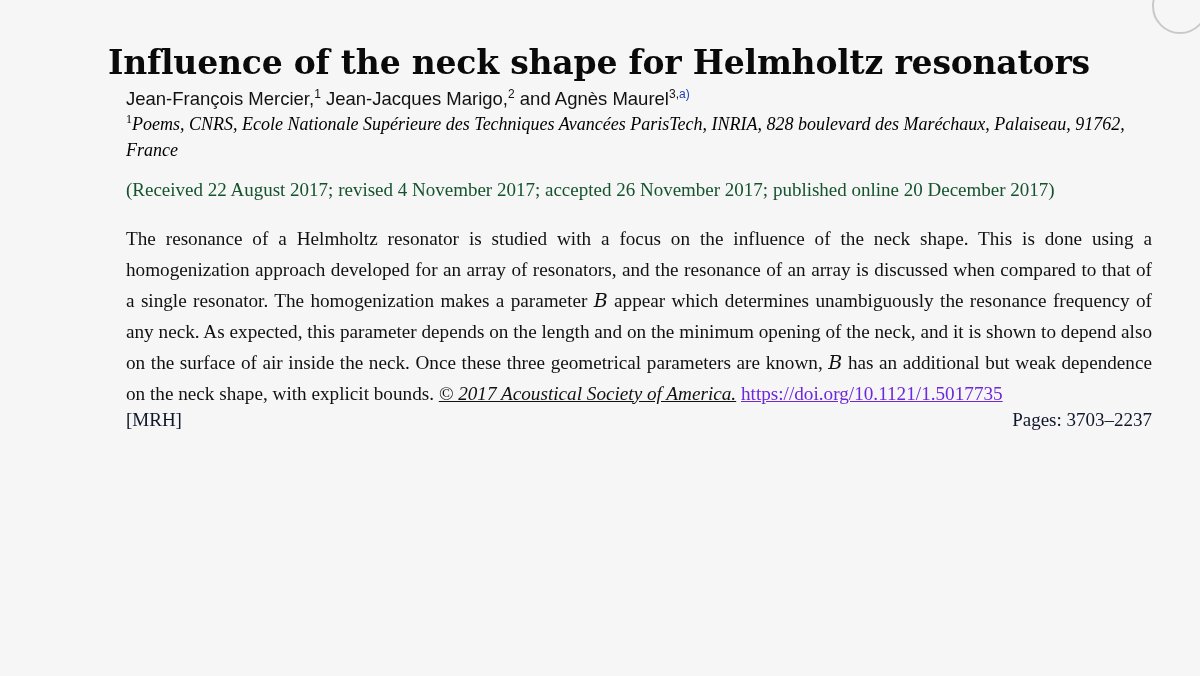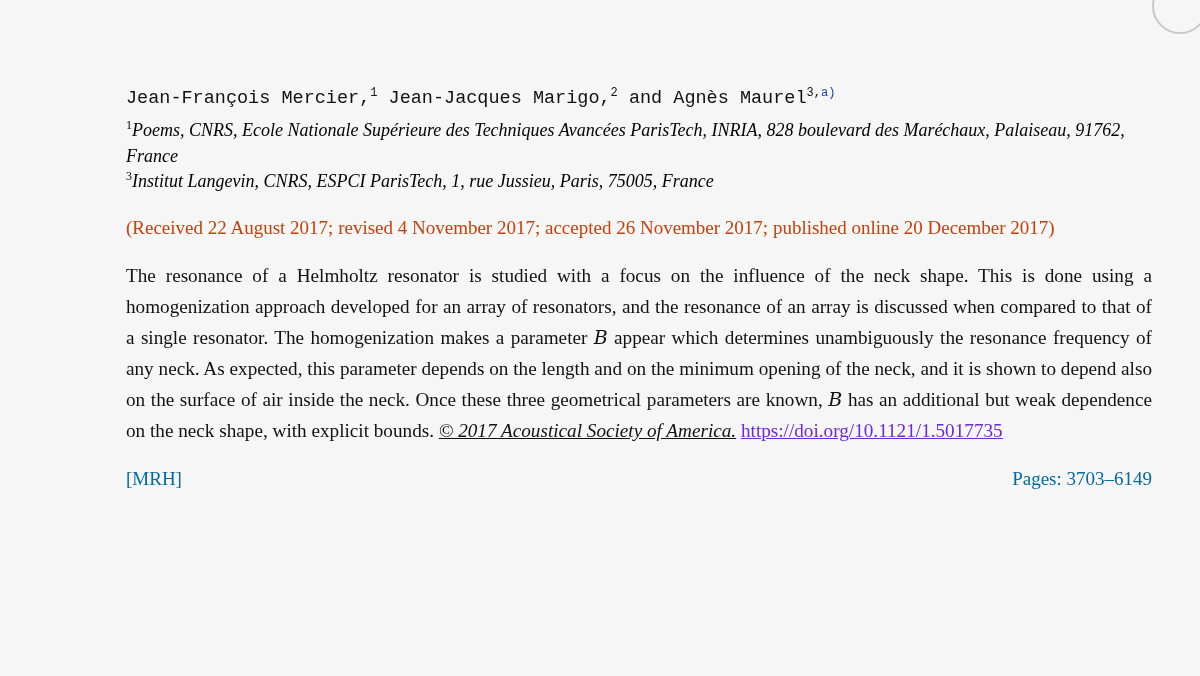--- a/index.html
+++ b/index.html
@@ -47,25 +47,24 @@
     color: #0a0a0a;
     text-align: center;
   }
   .content {
     position: absolute;
     left: 126px;
     top: 86px;
     width: 1026px;
   }
   .authors {
-    font-family: Liberation Mono, monospace;
+    font-family: Liberation Sans, sans-serif;
     font-size: 18.5px;
     line-height: 26px;
     color: #111;
-    margin-bottom: 6px;
   }
   .authors sup {
     font-size: 12px;
     vertical-align: super;
     line-height: 0;
   }
   .authors sup.note {
     color: #1a3fb0;
   }
   .affiliations {
@@ -78,26 +77,26 @@
   .affiliations .aff {
     margin: 0;
   }
   .affiliations sup {
     font-size: 12px;
     vertical-align: super;
     line-height: 0;
     font-style: normal;
   }
   .history {
-    margin-top: 20px;
+    margin-top: 14px;
     font-size: 19px;
     line-height: 25.5px;
     text-align: justify;
     text-justify: inter-word;
-    color: #c2410c;
+    color: #14532d;
   }
   .abstract {
     margin-top: 20px;
     font-size: 19.2px;
     line-height: 31px;
     text-align: justify;
     text-justify: inter-word;
     color: #111;
   }
   .abstract .mathB {
@@ -108,61 +107,60 @@
   .abstract .copyright {
     font-style: italic;
     text-decoration: underline;
   }
   .doi-link {
     color: #6d28d9;
     text-decoration: underline;
     font-style: normal;
   }
   .footer {
-    margin-top: 22px;
     position: relative;
     height: 30px;
     font-size: 19px;
-    color: #0369a1;
+    color: #0f172a;
   }
   .footer .left {
     position: absolute;
     left: 0;
     top: 0;
   }
   .footer .right {
     position: absolute;
     right: 0;
     top: 0;
   }
 </style>
 </head>
 <body>
 
 <div class="page">
 
   <div class="corner-arc"></div>
 
+  <h1 class="title">Influence of the neck shape for Helmholtz resonators</h1>
 
   <div class="content">
 
     <div class="authors">
       <span>Jean-François Mercier,</span><sup>1</sup><span> Jean-Jacques Marigo,</span><sup>2</sup><span> and Agnès Maurel</span><sup>3,</sup><sup class="note">a)</sup>
     </div>
 
     <div class="affiliations">
       <p class="aff"><sup>1</sup><span>Poems, CNRS, Ecole Nationale Supérieure des Techniques Avancées ParisTech, INRIA, 828 boulevard des Maréchaux, Palaiseau, 91762, France</span></p>
-      <p class="aff"><sup>3</sup><span>Institut Langevin, CNRS, ESPCI ParisTech, 1, rue Jussieu, Paris, 75005, France</span></p>
     </div>
 
     <div class="history">(Received 22 August 2017; revised 4 November 2017; accepted 26 November 2017; published online 20 December 2017)</div>
 
     <div class="abstract">
       <span>The resonance of a Helmholtz resonator is studied with a focus on the influence of the neck shape. This is done using a homogenization approach developed for an array of resonators, and the resonance of an array is discussed when compared to that of a single resonator. The homogenization makes a parameter </span><span class="mathB">B</span><span> appear which determines unambiguously the resonance frequency of any neck. As expected, this parameter depends on the length and on the minimum opening of the neck, and it is shown to depend also on the surface of air inside the neck. Once these three geometrical parameters are known, </span><span class="mathB">B</span><span> has an additional but weak dependence on the neck shape, with explicit bounds. </span><span class="copyright">© 2017 Acoustical Society of America.</span> <a class="doi-link" href="#">https://doi.org/10.1121/1.5017735</a>
     </div>
 
     <div class="footer">
       <span class="left">[MRH]</span>
-      <span class="right">Pages: 3703–6149</span>
+      <span class="right">Pages: 3703–2237</span>
     </div>
 
   </div>
 </div>
 
 </body></html>

